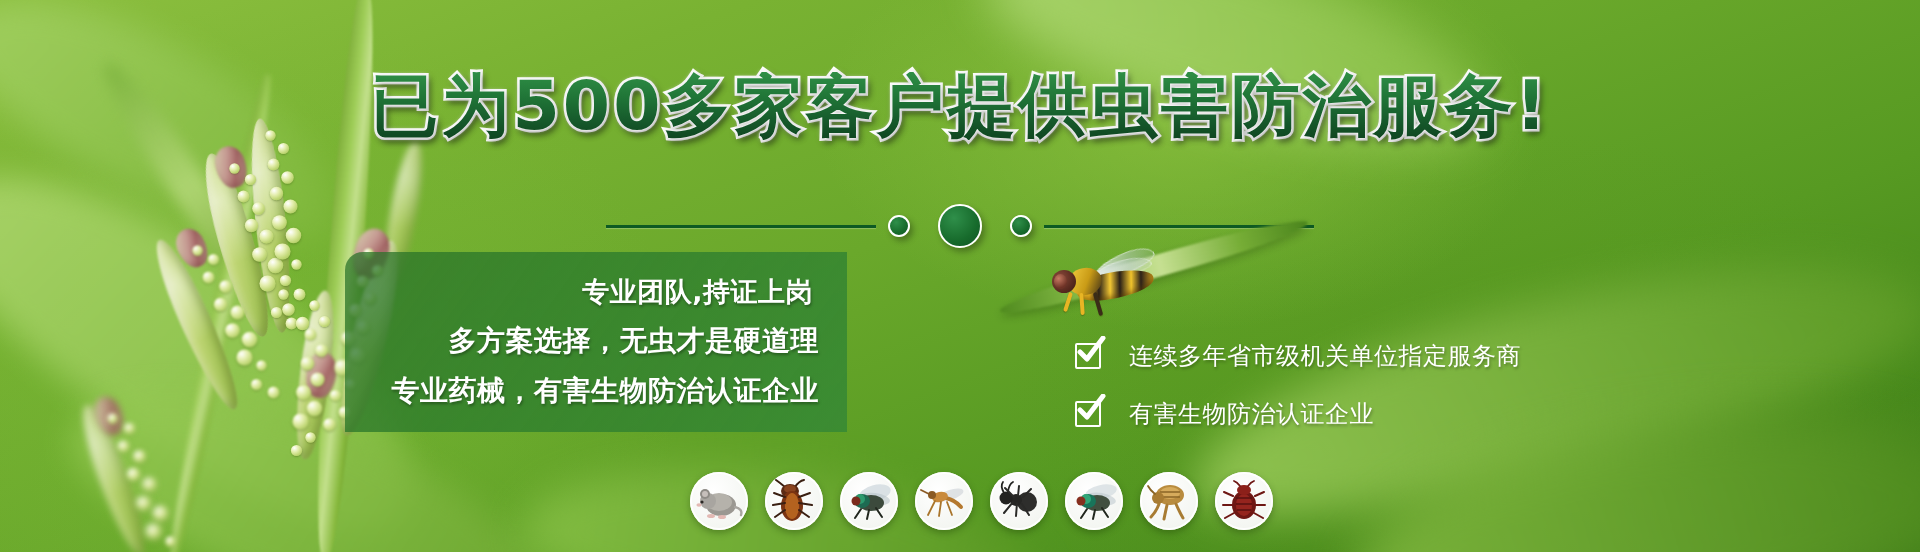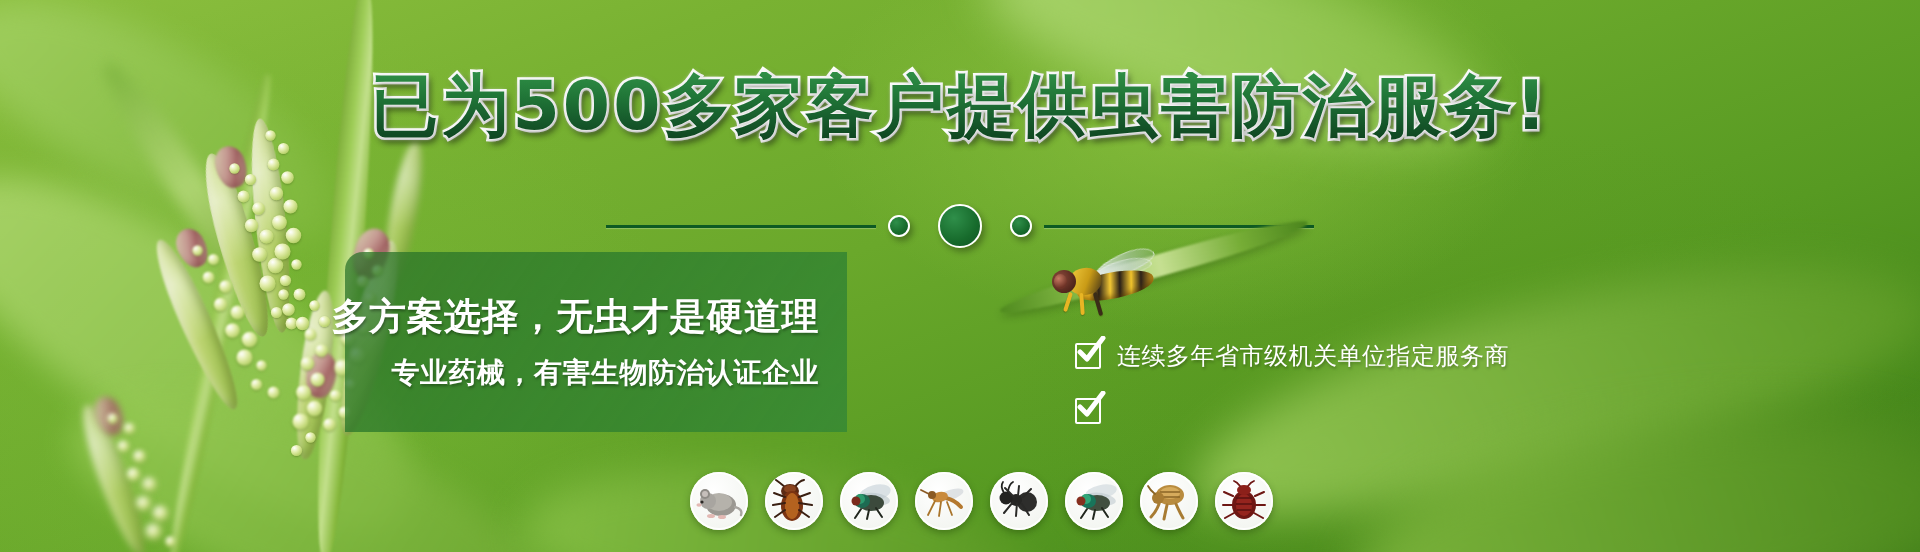--- a/index.html
+++ b/index.html
@@ -152,21 +152,21 @@
   }
   .panel-line {
     color:#ffffff;
     font-family:"DejaVu Sans", sans-serif;
     font-weight:bold;
     white-space:nowrap;
     text-shadow:1px 2px 3px rgba(0,0,0,.35);
     letter-spacing:.5px;
   }
   .panel-line.l1 { font-size:27px; margin-right:6px; }
-  .panel-line.l2 { font-size:37px;font-family:Liberation Mono, monospace; }
+  .panel-line.l2 { font-size:28px;font-family:Liberation Mono, monospace; }
   .panel-line.l3 { font-size:28px; }
 
   
   .fly-stem {
     position:absolute; left:1000px; top:300px; width:320px; height:22px;
     transform:rotate(-16deg); transform-origin:left center;
     border-radius:50%/60%;
     background:linear-gradient(92deg,#4f8a1e,#8dc24d 30%,#c6e092 52%,#76ad36 78%,#4a841c);
     filter:blur(.8px);
     box-shadow:0 4px 9px rgba(30,60,10,.3);
@@ -207,21 +207,21 @@
     position:absolute; background:#e8b524; border-radius:2px;
     box-shadow:0 1px 1px rgba(60,40,0,.35);
   }
   .fly-leg.lg1 { left:16px; top:40px; width:4px; height:20px; transform:rotate(18deg); }
   .fly-leg.lg2 { left:30px; top:41px; width:4px; height:22px; transform:rotate(-4deg); }
   .fly-leg.lg3 { left:46px; top:40px; width:4px; height:24px; transform:rotate(-16deg);
                  background:#3a2c18; }
 
   
   .checklist { position:absolute; left:1075px; top:340px; }
-  .check-row { display:flex; align-items:center; gap:16px; margin-bottom:26px; }
+  .check-row { display:flex; align-items:center; gap:28px; margin-bottom:26px; }
   .check-box { position:relative; width:26px; height:26px; flex:0 0 auto; }
   .check-box .sq {
     position:absolute; inset:0; border:2px solid #ffffff; border-radius:2px;
   }
   .check-box .tick {
     position:absolute; left:1px; top:-7px; width:30px; height:30px;
   }
   .check-text {
     color:#ffffff; font-family:"DejaVu Sans", sans-serif;
     font-size:24px; white-space:nowrap; letter-spacing:.5px;
@@ -354,20 +354,21 @@
 
   <div class="divider">
     <div class="dline left"></div>
     <div class="dot small"></div>
     <div class="dot big"></div>
     <div class="dot small"></div>
     <div class="dline right"></div>
   </div>
 
   <div class="panel">
+    <div class="panel-line l1">专业团队,持证上岗</div>
     <div class="panel-line l2">多方案选择，无虫才是硬道理</div>
     <div class="panel-line l3">专业药械，有害生物防治认证企业</div>
   </div>
 
   <div class="fly-stem"></div>
   <div class="fly">
     <div class="fly-wing w1"></div>
     <div class="fly-wing w2"></div>
     <div class="fly-body"></div>
     <div class="fly-thorax"></div>
@@ -388,20 +389,21 @@
       </span>
       <span class="check-text">连续多年省市级机关单位指定服务商</span>
     </div>
     <div class="check-row">
       <span class="check-box">
         <span class="sq"></span>
         <svg class="tick" viewBox="0 0 30 30" aria-hidden="true">
           <path d="M4 16 L11 23 L27 2" fill="none" stroke="#ffffff" stroke-width="5" stroke-linecap="round" stroke-linejoin="round"></path>
         </svg>
       </span>
+      <span class="check-text">有害生物防治认证企业</span>
     </div>
   </div>
 
   <div class="pests">
 
     <div class="pest">
       <svg width="48" height="40" viewBox="0 0 48 40">
         <ellipse cx="26" cy="24" rx="15" ry="11" fill="#9b9892"></ellipse>
         <ellipse cx="24" cy="21" rx="13" ry="9" fill="#b5b2ab"></ellipse>
         <circle cx="13" cy="20" r="8" fill="#a8a5a0"></circle>

